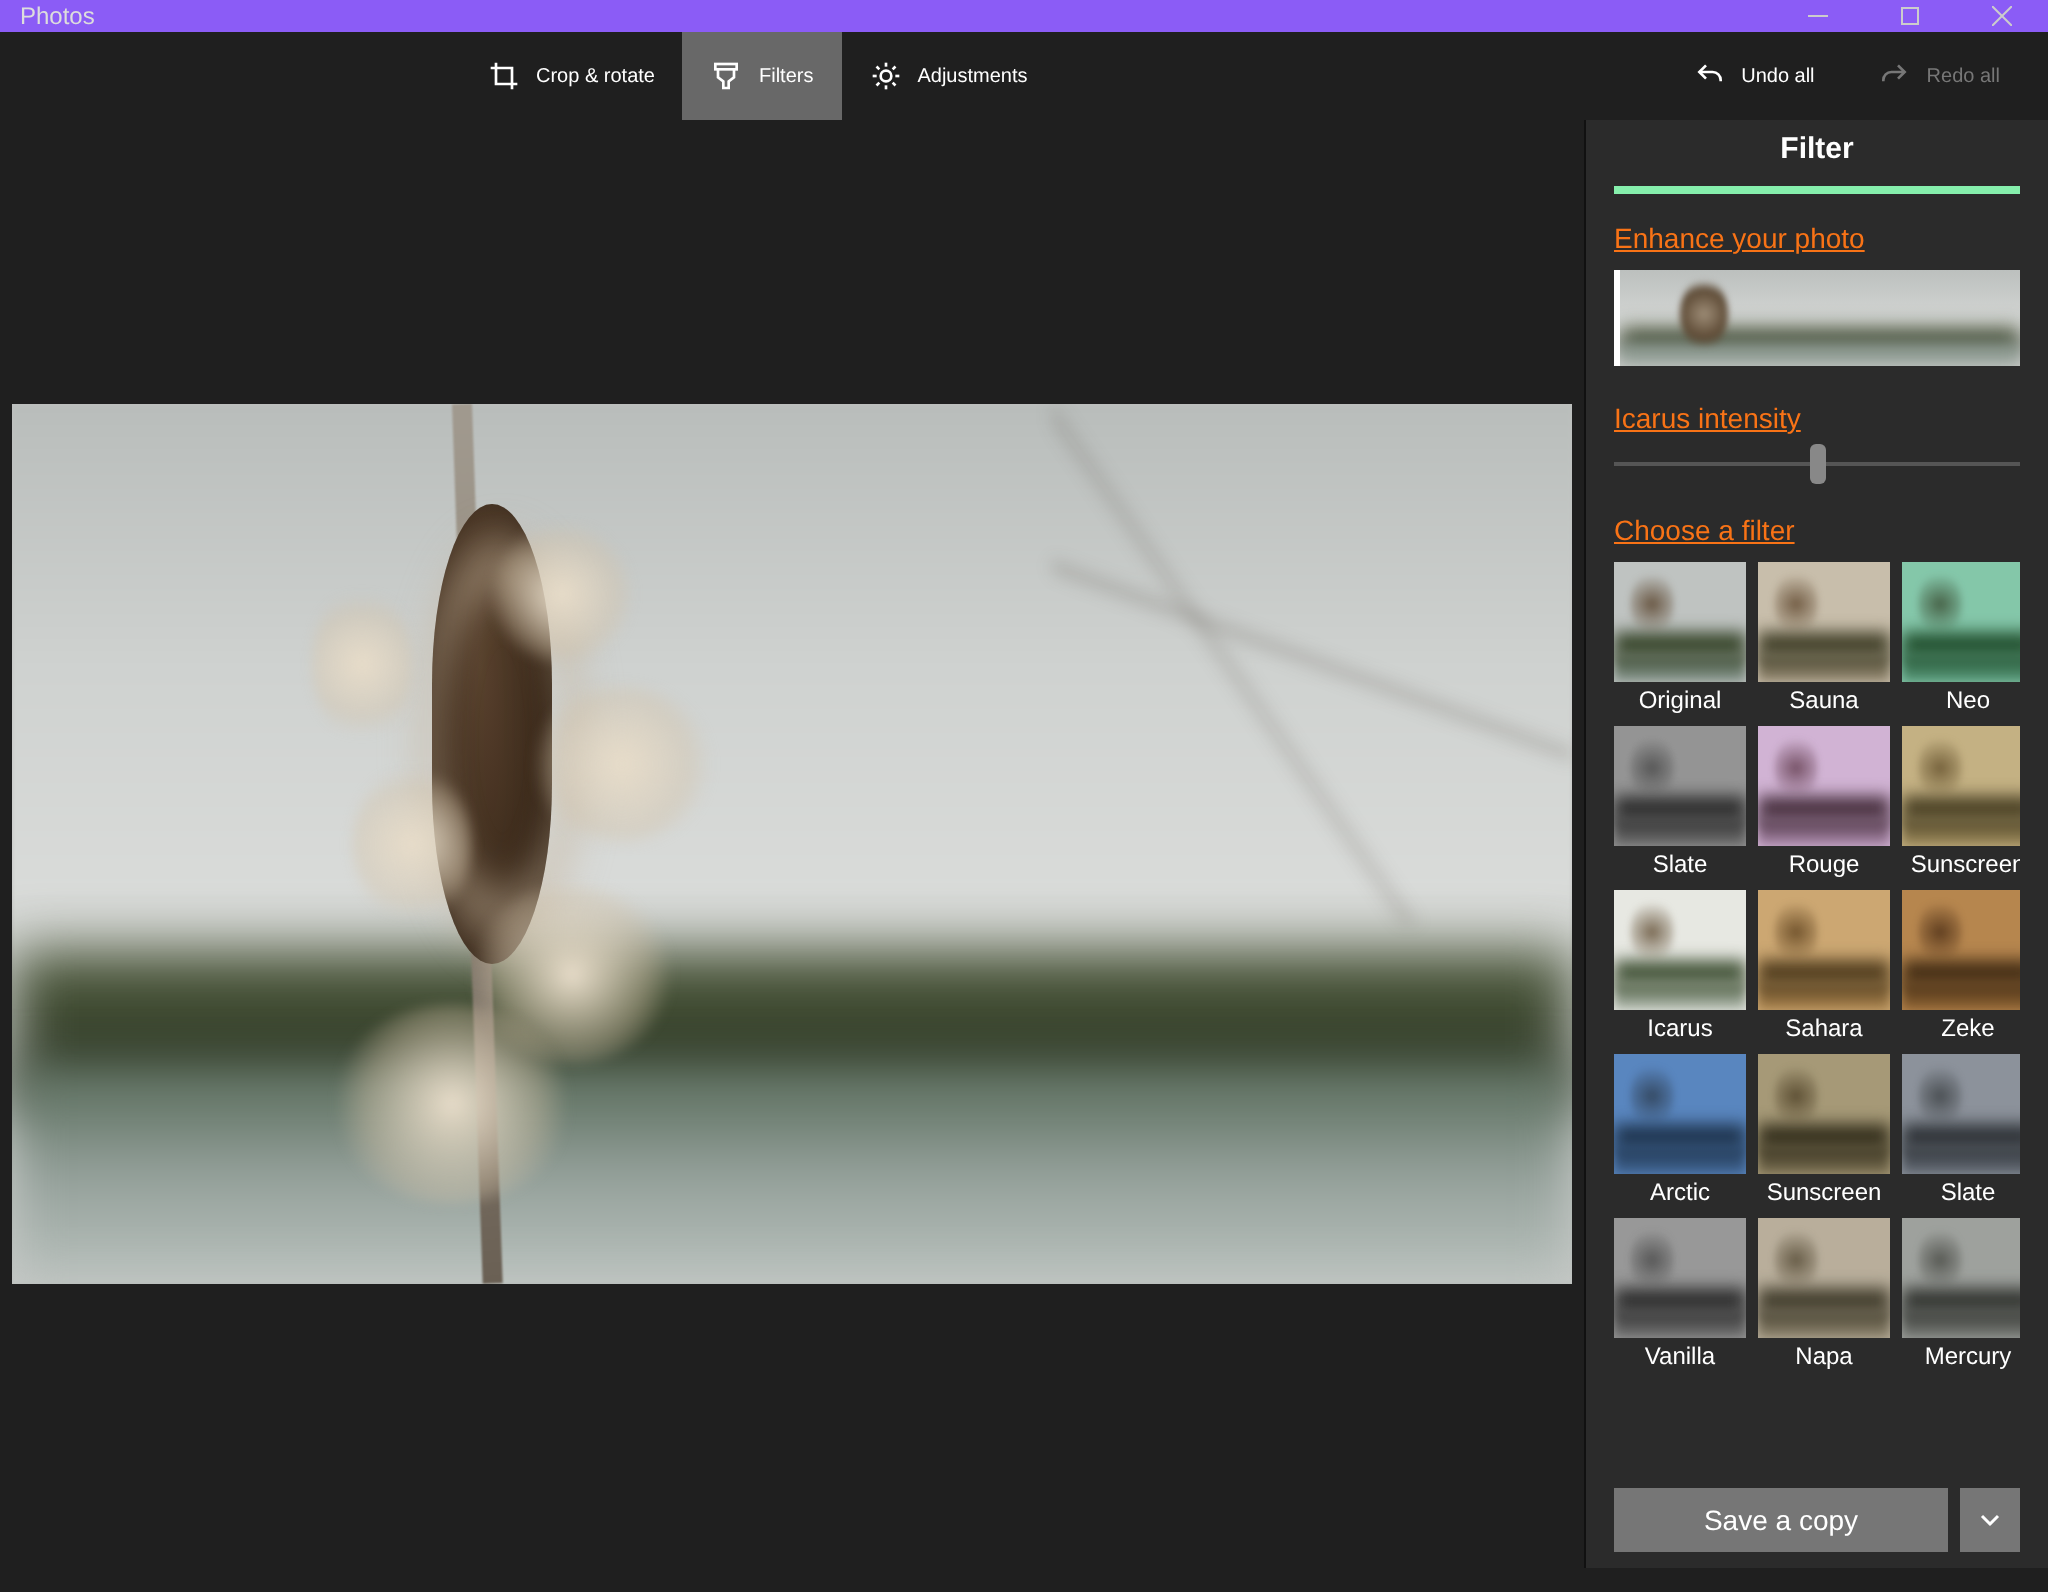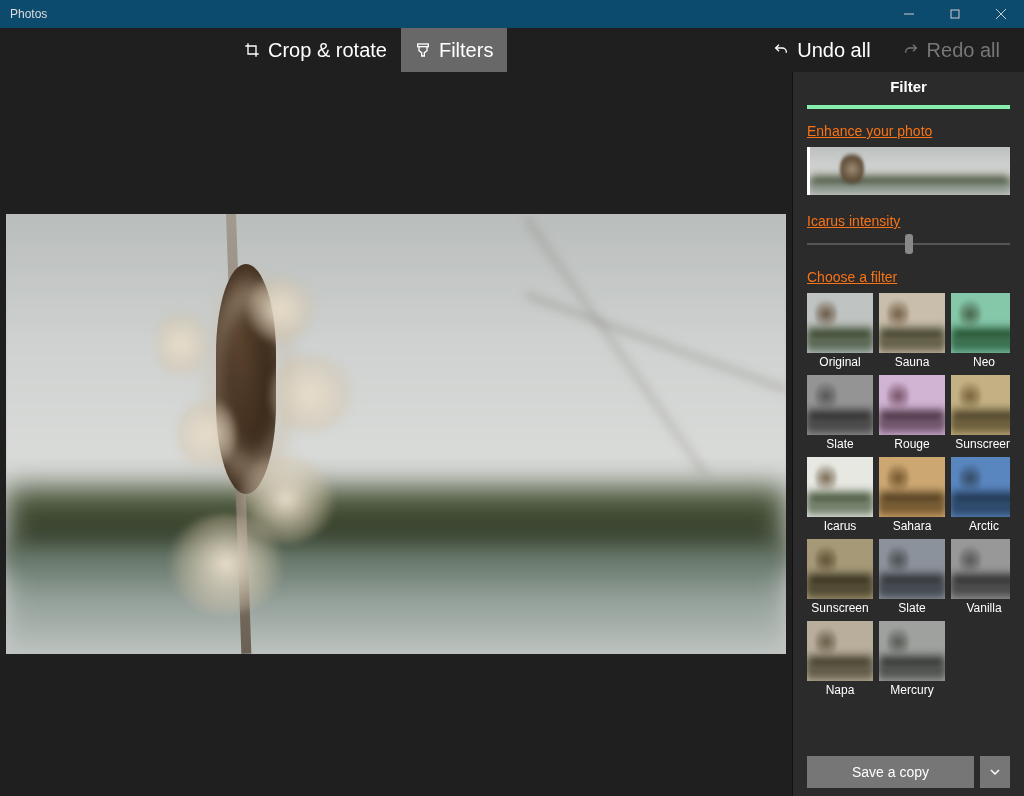--- a/index.html
+++ b/index.html
@@ -1,29 +1,29 @@
 <!DOCTYPE html>
 <html><head>
 <meta charset="utf-8">
 <style>
   * { box-sizing: border-box; margin: 0; padding: 0; font-family: "Segoe UI", Arial, sans-serif; }
   body { width: 1024px; height: 796px; background: #1f1f1f; color: #fff; overflow: hidden; position: relative; }
 
   
-  .titlebar { height: 28px; display: flex; align-items: center; justify-content: space-between; background: #0c4a6e; }
+  .titlebar { height: 16px; display: flex; align-items: center; justify-content: space-between; background: #8b5cf6; }
   .titlebar .title { font-size: 12px; padding-left: 10px; color: #ddd; }
   .winctrls { display: flex; height: 100%; }
   .winctrls .ctrl { width: 46px; display: flex; align-items: center; justify-content: center; color: #ccc; }
   .winctrls svg { width: 10px; height: 10px; }
 
   
   .toolbar { height: 44px; background: #1f1f1f; display: flex; align-items: center; padding: 0; }
   .toolbar-center { display:flex; align-items:center; margin-left:230px; gap:0; }
   .toolbar-right { display:flex; align-items:center; margin-left:auto; margin-right:10px; gap:4px; }
-  .tbtn { display:flex; align-items:center; gap:8px; padding:0 14px; height:44px; font-size:20px; color:#fff; user-select:none; }
+  .tbtn { display:flex; align-items:center; gap:8px; padding:0 14px; height:44px; font-size:10px; color:#fff; user-select:none; }
   .tbtn.active { background:#686868; }
   .tbtn.disabled { color:#777; }
   .tbtn svg { width:16px; height:16px; }
 
   .body { display:flex; height: calc(796px - 28px - 44px); }
 
   
   .canvas { flex:1; display:flex; align-items:center; justify-content:center; background:#1f1f1f; position:relative; }
   .canvas-inner { width:780px; height:440px; position:relative; background:#bfc1bf; overflow:hidden; }
 
@@ -119,20 +119,34 @@
         </svg>
       <span>Crop &amp; rotate</span>
     </div>
     <div class="tbtn active">
       <svg viewBox="0 0 24 24" fill="none" stroke="currentColor" stroke-width="2">
           <rect x="4" y="3" width="16" height="4"></rect>
           <path d="M6 7v6l4 3v5h4v-5l4-3V7"></path>
         </svg>
       <span>Filters</span>
     </div>
+    <div class="tbtn">
+      <svg viewBox="0 0 24 24" fill="none" stroke="currentColor" stroke-width="2">
+          <circle cx="12" cy="12" r="4"></circle>
+          <line x1="12" y1="2" x2="12" y2="5"></line>
+          <line x1="12" y1="19" x2="12" y2="22"></line>
+          <line x1="2" y1="12" x2="5" y2="12"></line>
+          <line x1="19" y1="12" x2="22" y2="12"></line>
+          <line x1="4.9" y1="4.9" x2="7" y2="7"></line>
+          <line x1="17" y1="17" x2="19.1" y2="19.1"></line>
+          <line x1="4.9" y1="19.1" x2="7" y2="17"></line>
+          <line x1="17" y1="7" x2="19.1" y2="4.9"></line>
+        </svg>
+      <span>Adjustments</span>
+    </div>
   </div>
   <div class="toolbar-right">
     <div class="tbtn">
       <svg viewBox="0 0 24 24" fill="none" stroke="currentColor" stroke-width="2">
           <path d="M9 14l-5-5 5-5"></path>
           <path d="M4 9h10a6 6 0 016 6v1"></path>
         </svg>
       <span>Undo all</span>
     </div>
     <div class="tbtn disabled">
@@ -263,20 +277,30 @@
               <div class="s" style="background:linear-gradient(180deg,#d8c19a 0%,#d8c19a 60%,#d8c19a 100%);"></div>
               <div class="h" style="background:#5a4a2c;"></div>
               <div class="w" style="background:linear-gradient(180deg,#5a4a2c,#b79a6a);"></div>
               <div class="c" style="background:radial-gradient(circle,#7a623e 0%,rgba(0,0,0,0) 75%);"></div>
               <div class="tint" style="background:rgba(220,170,90,.4);"></div>
             </div>
             <div class="filter-label">Sahara</div>
           </div>
           <div class="filter-item">
             <div class="thumb-box">
+              <div class="s" style="background:linear-gradient(180deg,#caa877 0%,#caa877 60%,#caa877 100%);"></div>
+              <div class="h" style="background:#4f3c22;"></div>
+              <div class="w" style="background:linear-gradient(180deg,#4f3c22,#a07e4e);"></div>
+              <div class="c" style="background:radial-gradient(circle,#6a4e30 0%,rgba(0,0,0,0) 75%);"></div>
+              <div class="tint" style="background:rgba(200,140,60,.45);"></div>
+            </div>
+            <div class="filter-label">Zeke</div>
+          </div>
+          <div class="filter-item">
+            <div class="thumb-box">
               <div class="s" style="background:linear-gradient(180deg,#7da4cc 0%,#7da4cc 60%,#7da4cc 100%);"></div>
               <div class="h" style="background:#2e4458;"></div>
               <div class="w" style="background:linear-gradient(180deg,#2e4458,#5a7a9a);"></div>
               <div class="c" style="background:radial-gradient(circle,#4a5a6a 0%,rgba(0,0,0,0) 75%);"></div>
               <div class="tint" style="background:rgba(90,150,220,.45);"></div>
             </div>
             <div class="filter-label">Arctic</div>
           </div>
           <div class="filter-item">
             <div class="thumb-box">

